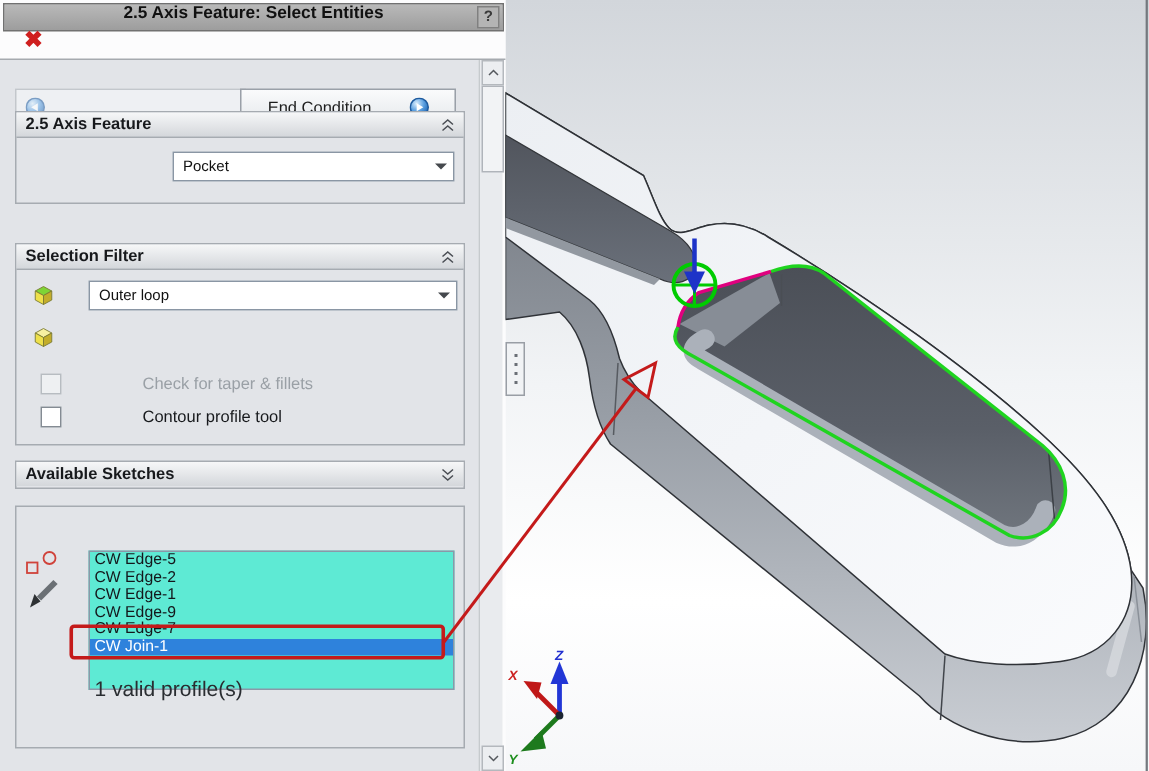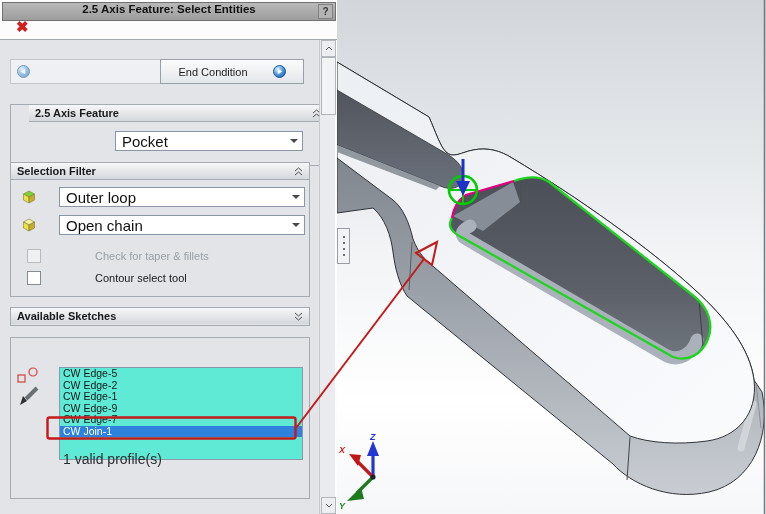--- a/index.html
+++ b/index.html
@@ -25,21 +25,21 @@
   #backfield{left:10px;top:59px;width:146px;background:#eef0f3;border:1px solid #c3c7cc;
     justify-content:flex-start;padding-left:6px;}
   #nextbtn{left:160px;top:59px;width:142px;justify-content:center;gap:25px;}
   
   .group{position:absolute;left:10px;width:298px;border:1px solid #a6abb1;background:#e2e4e8;}
   .ghead{height:16px;background:linear-gradient(#f6f7f8,#d4d7db);
     border-bottom:1px solid #a6abb1;display:flex;align-items:center;
     justify-content:space-between;padding:0 6px;font-size:11px;font-weight:bold;color:#17191c;}
   
   .dd{position:absolute;height:18px;background:#fff;border:1px solid #8a96a4;
-    font-size:15px;color:#111;display:flex;align-items:center;padding-left:6px;}
+    font-size:10px;color:#111;display:flex;align-items:center;padding-left:6px;}
   .dd .arr{position:absolute;right:4px;top:7px;width:0;height:0;
     border-left:4px solid transparent;border-right:4px solid transparent;
     border-top:4px solid #45484d;}
   .lbl{position:absolute;font-size:11px;color:#17191c;white-space:nowrap;margin-left:48px;}
   .lbl.dis{color:#9aa0a6;}
   .cb{position:absolute;width:12px;height:12px;background:#fff;border:1px solid #848b93;}
   .cb.dis{background:#eef0f2;border-color:#b7bcc1;}
   
   #entitylist{position:absolute;left:48px;top:29px;width:242px;height:91px;
     background:#5eead4;border:1px solid #8b98a8;overflow:hidden;}
@@ -96,21 +96,21 @@
           <stop offset="0%" stop-color="#dceefc"></stop>
               <stop offset="55%" stop-color="#5a9fe0"></stop>
               <stop offset="100%" stop-color="#1f66b4"></stop>
         </radialGradient>
           </defs>
         <circle cx="6.5" cy="6.5" r="6" fill="url(#sphB)" stroke="#1d5a9e"></circle>
         <polygon points="4.8,3.8 9.2,6.5 4.8,9.2" fill="#fff"></polygon>
       </svg>
     </div>
 
-    <div class="group" style="top:104px;height:60px;padding-left:18px;">
+    <div class="group" style="top:74px;height:60px;">
       <div class="ghead">
         <span>2.5 Axis Feature</span>
         <svg width="9" height="9">
           <path d="M1 4 L4.5 1 L8 4 M1 8 L4.5 5 L8 8" fill="none" stroke="#4a4e54"></path>
         </svg>
       </div>
       <div class="lbl" style="left:40px;top:29px;width:60px;text-align:right;">Type :</div>
       <div class="dd" style="left:104px;top:26px;width:180px;">
         <span>Pocket</span>
         <span class="arr"></span>
@@ -131,28 +131,24 @@
       </svg>
       <div class="dd" style="left:48px;top:24px;width:238px;">
         <span>Outer loop</span>
         <span class="arr"></span>
       </div>
       <svg class="abs" style="left:10px;top:53px;" width="16" height="16">
         <path d="M2.5,6 L8,3 L13.5,6 L8,9 Z" fill="#f7f0a0" stroke="#7a7a34" stroke-width=".6"></path>
         <path d="M2.5,6 L8,9 L8,15 L2.5,12 Z" fill="#eee04a" stroke="#7a7a34" stroke-width=".6"></path>
         <path d="M13.5,6 L8,9 L8,15 L13.5,12 Z" fill="#c3ad2a" stroke="#7a7a34" stroke-width=".6"></path>
       </svg>
-      <div class="dd" style="left:48px;top:52px;width:238px;">
-        <span>Open chain</span>
-        <span class="arr"></span>
-      </div>
       <span class="cb dis" style="left:16px;top:86px;"></span>
       <div class="lbl dis" style="left:36px;top:87px;">Check for taper &amp; fillets</div>
       <span class="cb" style="left:16px;top:108px;"></span>
-      <div class="lbl" style="left:36px;top:109px;">Contour select tool</div>
+      <div class="lbl" style="left:36px;top:109px;">Contour profile tool</div>
     </div>
 
     <div class="group" style="top:307px;height:17px;">
       <div class="ghead" style="border-bottom:none;">
         <span>Available Sketches</span>
         <svg width="9" height="9">
           <path d="M1 1 L4.5 4 L8 1 M1 5 L4.5 8 L8 5" fill="none" stroke="#4a4e54"></path>
         </svg>
       </div>
     </div>

